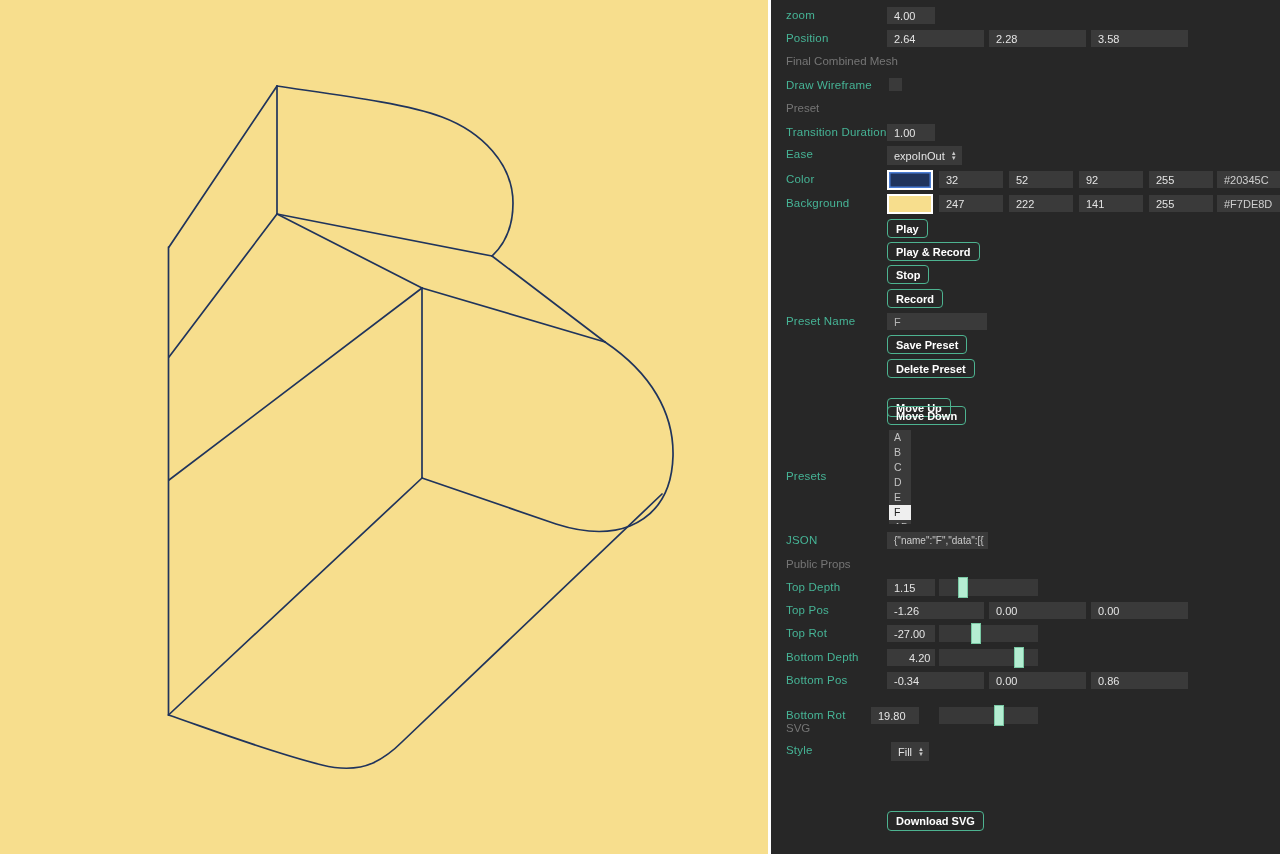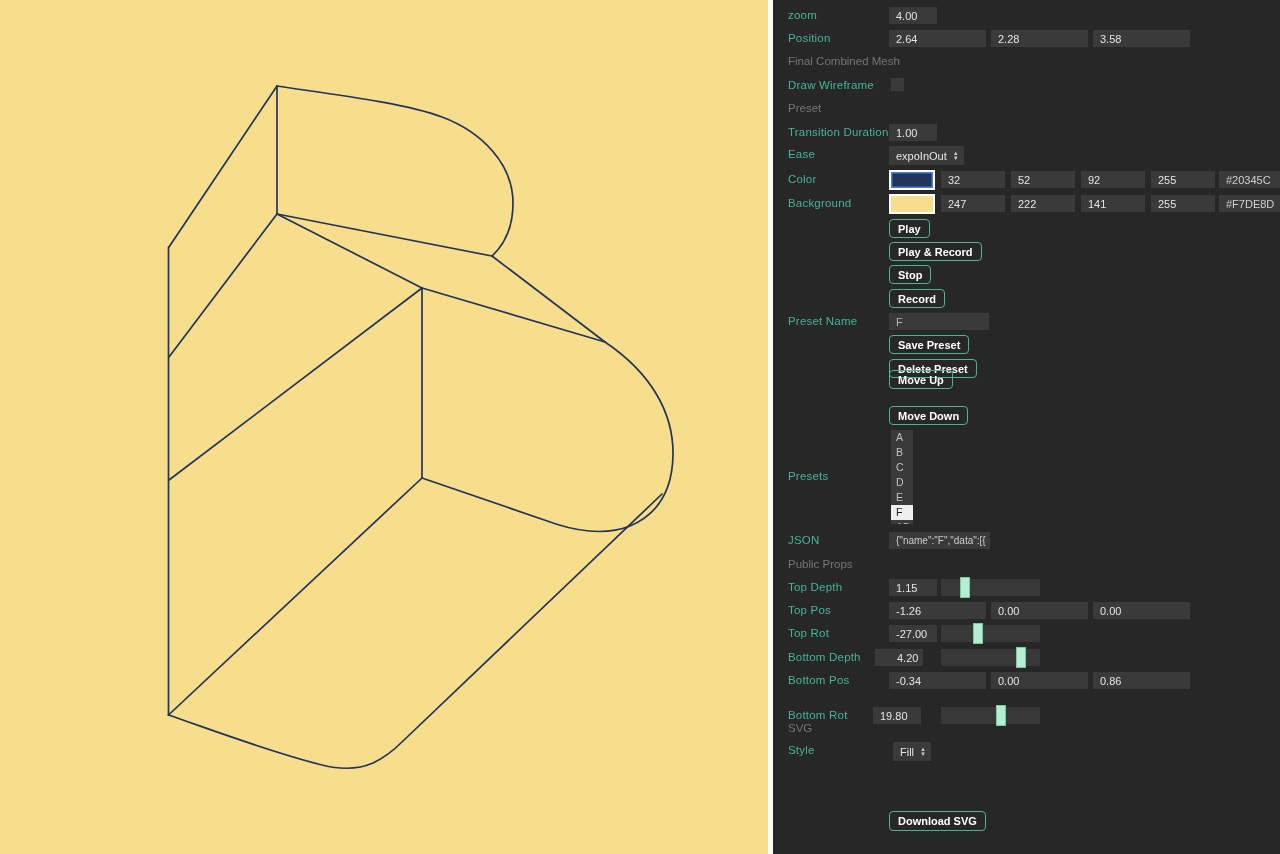--- a/index.html
+++ b/index.html
@@ -4,21 +4,21 @@
 <style>
   * { margin:0; padding:0; box-sizing:border-box; }
   html,body { width:1280px; height:854px; overflow:hidden; background:#272727; }
   #app { position:relative; width:1280px; height:854px; font-family:"Liberation Sans", sans-serif; }
 
   
   #canvas-wrap { position:absolute; left:0; top:0; width:768px; height:854px; }
 
   
   #panel { position:absolute; left:768px; top:0; width:508px; height:854px;
-           background:#272727; border-left:5px solid #ffffff; font-size:11px; }
+           background:#272727; border-left:3px solid #ffffff; font-size:11px; }
   .row { position:absolute; left:0; width:512px; height:22px; }
   .lbl { position:absolute; left:15px; top:2px; color:#46b496; font-size:11.5px; letter-spacing:.2px; }
   .hdr { position:absolute; left:15px; top:2px; color:#757575; font-size:11.5px; }
   .fld { position:absolute; top:0; height:17px; background:#3a3a3a; border:none; color:#e4e4e4;
          font-family:"Liberation Sans", sans-serif; font-size:11px; padding:0 0 0 7px; outline:none; }
   .fld.dim { color:#b5b5b5; }
   .hexfld { color:#cfcfcf; }
   .btn { position:absolute; left:116px; height:19px; background:transparent; border:1.5px solid #4db390;
          border-radius:4px; color:#ffffff; font-weight:700; font-size:11px; padding:0 8px;
          font-family:"Liberation Sans", sans-serif; display:inline-flex; align-items:center; cursor:pointer; }
@@ -147,21 +147,21 @@
     <button class="btn" style="top:265px;">Stop</button>
     <button class="btn" style="top:289px;">Record</button>
 
     <div class="row" style="top:313px;">
       <span class="lbl">Preset Name</span>
       <input class="fld dim" style="left: 116px; width: 100px;" value="F">
     </div>
 
     <button class="btn" style="top:335px;">Save Preset</button>
     <button class="btn" style="top:359px;">Delete Preset</button>
-    <button class="btn" style="top:370px;">Move Up</button>
+    <button class="btn" style="top:398px;">Move Up</button>
     <button class="btn" style="top:406px;">Move Down</button>
 
     <div class="row" style="top:430px; height:94px;">
       <span class="lbl" style="top:40px;">Presets</span>
       <div class="listbox">
         <div class="litem">A</div>
         <div class="litem">B</div>
         <div class="litem">C</div>
         <div class="litem">D</div>
         <div class="litem">E</div>
@@ -197,21 +197,21 @@
     <div class="row" style="top:625px;">
       <span class="lbl">Top Rot</span>
       <input class="fld" style="left: 116px; width: 48px;" value="-27.00">
       <div class="slider" style="left:168px;">
         <span class="handle" style="left:32px;"></span>
       </div>
     </div>
 
     <div class="row" style="top:649px;">
       <span class="lbl">Bottom Depth</span>
-      <input class="fld" style="left: 102px; width: 48px; padding-left: 22px;" value="4.20">
+      <input class="fld" style="left: 116px; width: 48px; padding-left: 22px;" value="4.20">
       <div class="slider" style="left:168px;">
         <span class="handle" style="left:75px;"></span>
       </div>
     </div>
 
     <div class="row" style="top:672px;">
       <span class="lbl">Bottom Pos</span>
       <input class="fld" style="left: 116px; width: 97px;" value="-0.34">
       <input class="fld" style="left: 218px; width: 97px;" value="0.00">
       <input class="fld" style="left: 320px; width: 97px;" value="0.86">

